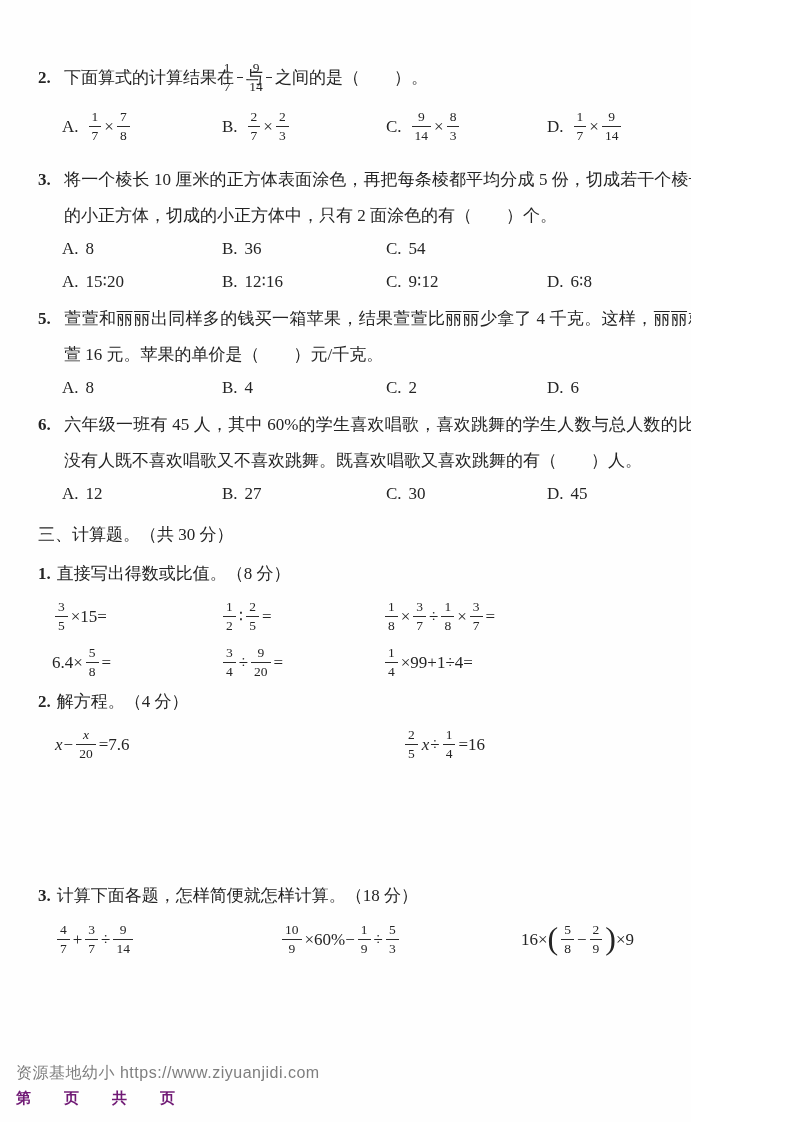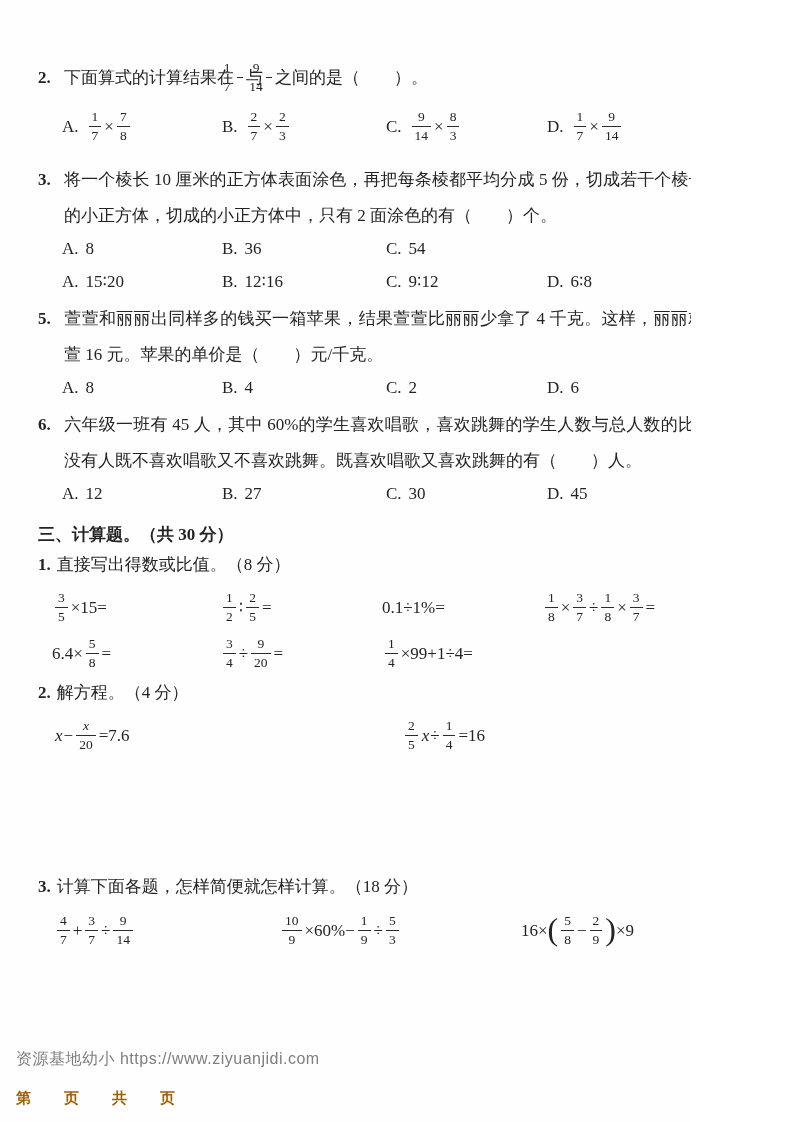--- a/index.html
+++ b/index.html
@@ -28,21 +28,21 @@
   .qnum { display: inline-block; width: 26px; font-weight: bold; text-indent: 0; }
   .options {
     display: grid; grid-template-columns: 160px 164px 161px auto;
     margin-left: 24px; margin-top: 1px; line-height: 28px;
   }
   .q-math .options { line-height: 44px; }
   .option { white-space: nowrap; }
   .option .lab { margin-right: 7px; }
 
   
-  .sec-title { font-weight: bold; line-height: 26px; margin: 14px 0 4px; }
+  .sec-title { font-weight: normal; line-height: 26px; margin: 14px 0 13px; }
   .sub-title { line-height: 26px; margin: 3px 0 7px; }
   .sub-num { font-weight: bold; margin-right: 6px; }
 
   
   .calcrow {
     display: grid; grid-template-columns: 168px 162px 160px auto;
     margin-left: 14px; line-height: 46px;
   }
   .eqrow {
     display: grid; grid-template-columns: 348px auto;
@@ -69,21 +69,21 @@
     display: inline-block; vertical-align: middle; font-size: 32px;
     line-height: 1; transform: translateY(-3px); font-weight: 400;
   }
 
   
   .footer {
     position: absolute; left: 16px; right: 0; bottom: 14px; 
     font-family: "Liberation Sans", "DejaVu Sans", sans-serif;
   }
   .footer .l1 { color: #7e7e7e; font-size: 16px; letter-spacing: 0.5px; }
-  .footer .l2 { color: #a16207; font-size: 15px; font-weight: bold; letter-spacing: 9px; margin-top: 19px; }
+  .footer .l2 { color: #701a75; font-size: 15px; font-weight: bold; letter-spacing: 9px; margin-top: 5px; }
 </style>
 </head>
 <body>
 
 <div class="page">
   <div class="scan-mark"></div>
 
   <div class="content">
 
     <section class="question q-math">
@@ -134,21 +134,20 @@
       </div>
     </section>
 
     <div class="sec-title">三、计算题。（共 30 分）</div>
 
     <div class="sub-title"><span class="sub-num">1.</span><span>直接写出得数或比值。（8 分）</span></div>
 
     <div class="calcrow">
       <div class="mcell"><span class="frac"><span class="fn">3</span><span class="fd">5</span></span><span>×15=</span></div>
       <div class="mcell"><span class="frac"><span class="fn">1</span><span class="fd">2</span></span><span>∶</span><span class="frac"><span class="fn">2</span><span class="fd">5</span></span><span>=</span></div>
-      <div class="mcell"><span>0.1÷1%=</span></div>
       <div class="mcell"><span class="frac"><span class="fn">1</span><span class="fd">8</span></span><span>×</span><span class="frac"><span class="fn">3</span><span class="fd">7</span></span><span>÷</span><span class="frac"><span class="fn">1</span><span class="fd">8</span></span><span>×</span><span class="frac"><span class="fn">3</span><span class="fd">7</span></span><span>=</span></div>
     </div>
     <div class="calcrow">
       <div class="mcell"><span>6.4×</span><span class="frac"><span class="fn">5</span><span class="fd">8</span></span><span>=</span></div>
       <div class="mcell"><span class="frac"><span class="fn">3</span><span class="fd">4</span></span><span>÷</span><span class="frac"><span class="fn">9</span><span class="fd">20</span></span><span>=</span></div>
       <div class="mcell"><span class="frac"><span class="fn">1</span><span class="fd">4</span></span><span>×99+1÷4=</span></div>
     </div>
 
     <div class="sub-title"><span class="sub-num">2.</span><span>解方程。（4 分）</span></div>
 

